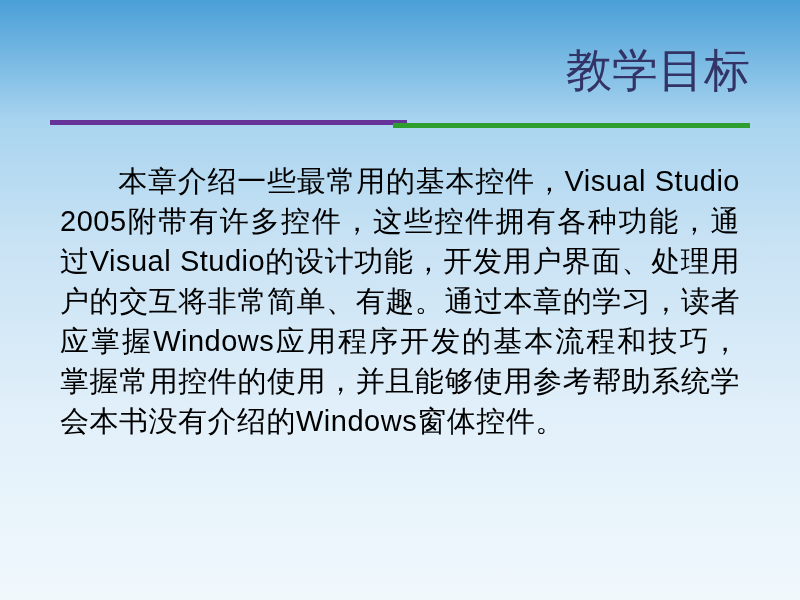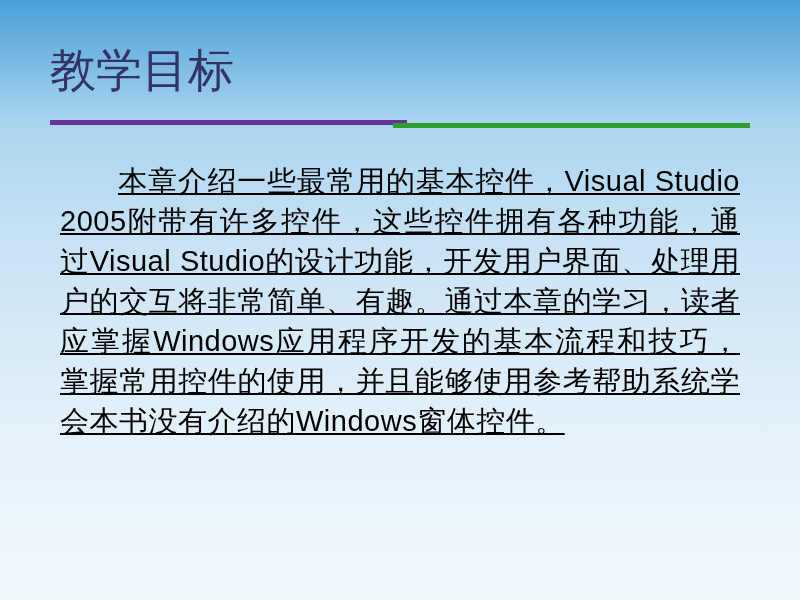--- a/index.html
+++ b/index.html
@@ -14,21 +14,21 @@
       font-family: "SimSun", "宋体", serif;
     }
     .slide {
       width: 800px;
       height: 600px;
       background: linear-gradient(to bottom, #4a9fd8 0%, #a8d4ef 20%, #c8e2f4 40%, #e2f0fa 70%, #f0f8fc 100%);
       position: relative;
       padding: 30px 50px;
     }
     .title {
-      text-align: left;
+      text-align: right;
       font-size: 46px;
       color: #333366;
       font-weight: normal;
       margin-top: 10px;
       margin-bottom: 18px;
       font-family: "SimSun", "宋体", serif;
     }
     .divider {
       width: 100%;
       height: 6px;
@@ -54,21 +54,20 @@
       background: #2e9e2e;
     }
     .body-text {
       font-size: 29px;
       line-height: 1.38;
       color: #000000;
       text-align: justify;
       padding: 0 10px;
       font-family: "SimSun", "宋体", Arial, sans-serif;
       letter-spacing: 0.5px;
-      text-decoration: underline;
     }
     .indent {
       display: inline-block;
       width: 2em;
     }
   </style>
 </head>
 <body>
 
 <div class="slide">

